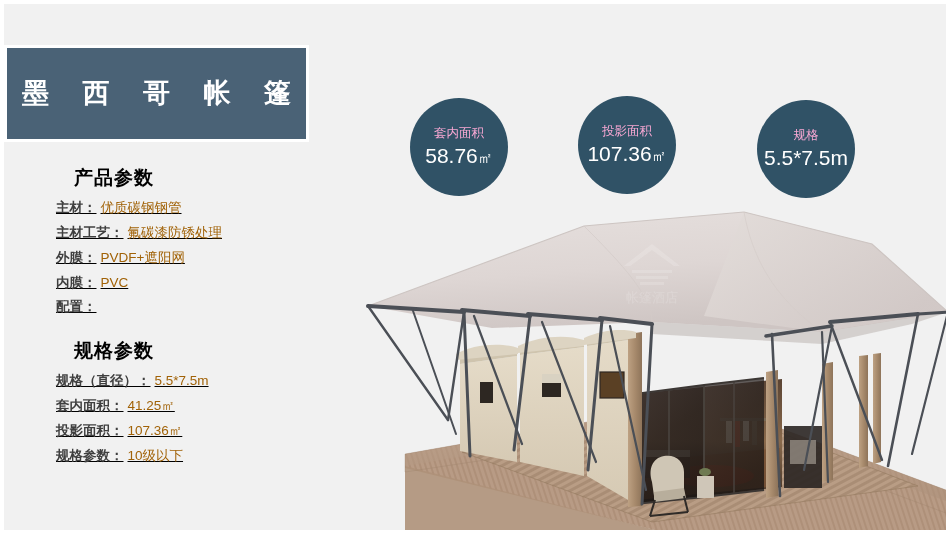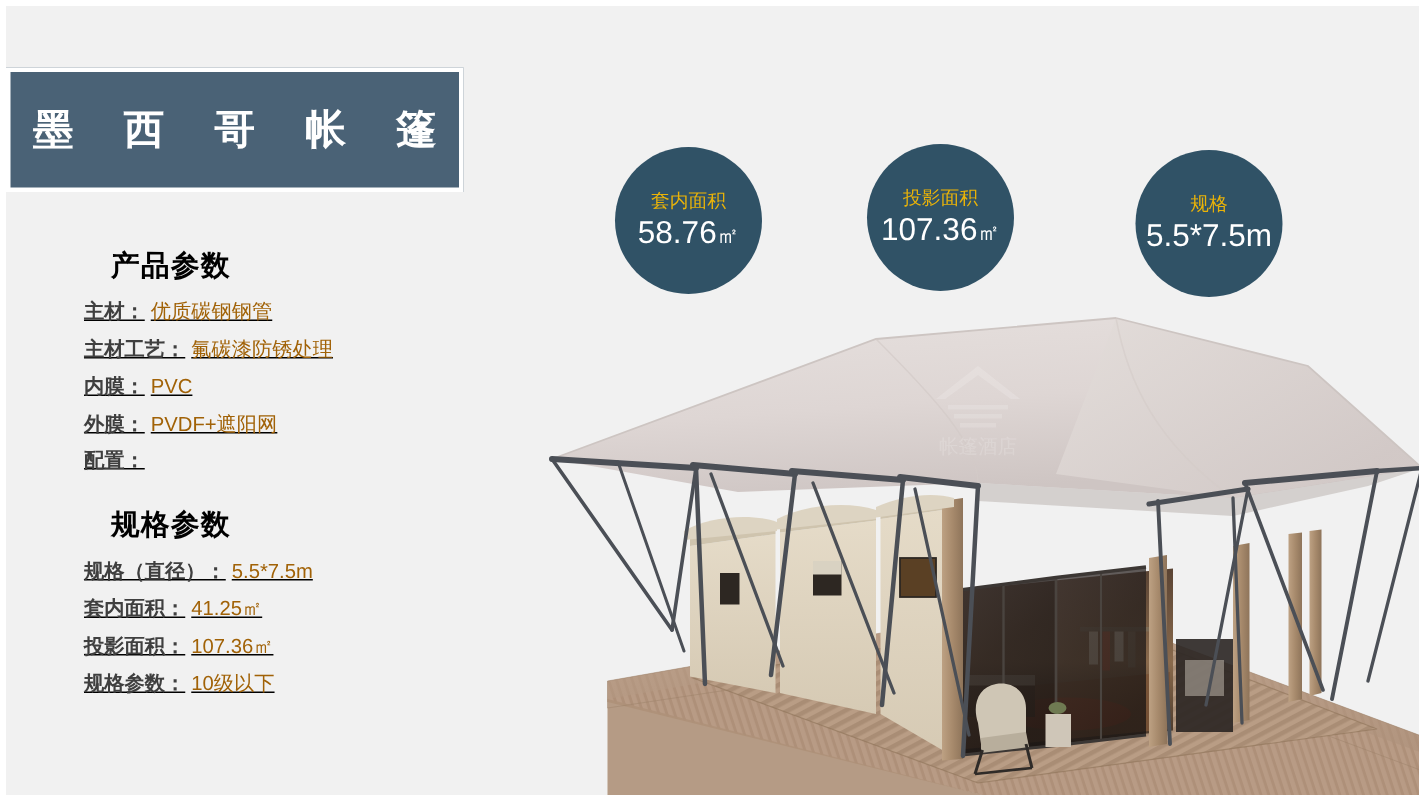--- a/index.html
+++ b/index.html
@@ -19,21 +19,21 @@
     box-sizing: border-box;
     border: 4px solid #ffffff;
   }
 
   
   #title-banner {
     position: absolute;
     left: 0px;
     top: 41px;
     width: 305px;
-    height: 83px;
+    height: 97px;
     background: #4a6276;
     border: 3px solid #ffffff;
     box-sizing: border-box;
     display: flex;
     align-items: center;
     justify-content: center;
   }
   #title-banner .title-text {
     color: #ffffff;
     font-size: 27px;
@@ -104,25 +104,26 @@
     height: 98px;
     border-radius: 50%;
     background: #305266;
     display: flex;
     flex-direction: column;
     align-items: center;
     justify-content: center;
     text-align: center;
   }
   .badge-label {
-    color: #eab308;
+    color: #f9a8d4;
     font-size: 12.5px;
     line-height: 1.1;
     margin-bottom: 4px;
     white-space: nowrap;
+    font-family: Liberation Mono, monospace;
   }
   .badge-value {
     color: #ffffff;
     font-size: 21px;
     line-height: 1;
     white-space: nowrap;
   }
   .badge-value .unit {
     font-size: 15px;
     vertical-align: baseline;
@@ -160,26 +161,26 @@
     <ul class="spec-list">
       <li class="spec-row">
         <span class="spec-label">主材：</span>
         <span class="spec-value">优质碳钢钢管</span>
       </li>
       <li class="spec-row">
         <span class="spec-label">主材工艺：</span>
         <span class="spec-value">氟碳漆防锈处理</span>
       </li>
       <li class="spec-row">
+        <span class="spec-label">外膜：</span>
+        <span class="spec-value">PVDF+遮阳网</span>
+      </li>
+      <li class="spec-row">
         <span class="spec-label">内膜：</span>
         <span class="spec-value">PVC</span>
-      </li>
-      <li class="spec-row">
-        <span class="spec-label">外膜：</span>
-        <span class="spec-value">PVDF+遮阳网</span>
       </li>
       <li class="spec-row">
         <span class="spec-label">配置：</span>
       </li>
     </ul>
 
     <div class="group-gap"></div>
 
     <h2 class="section-heading">规格参数</h2>
     <ul class="spec-list">

